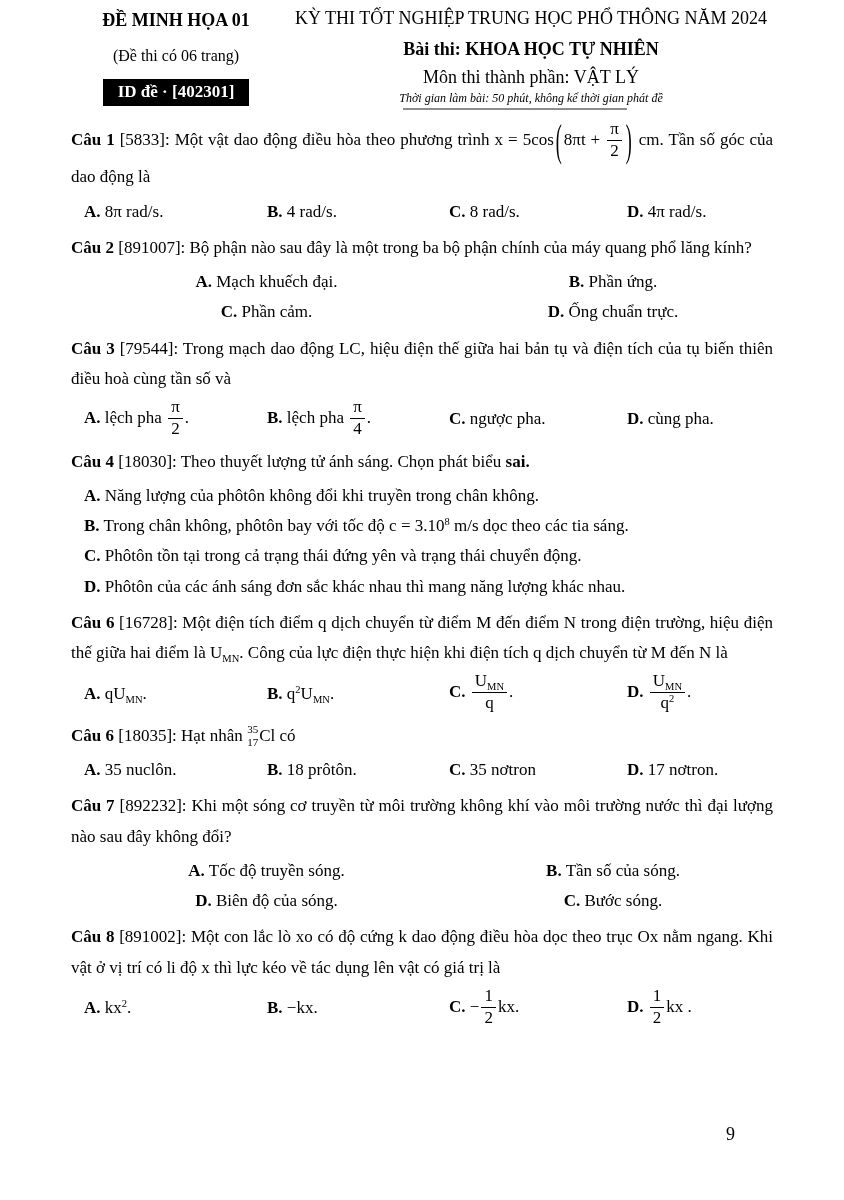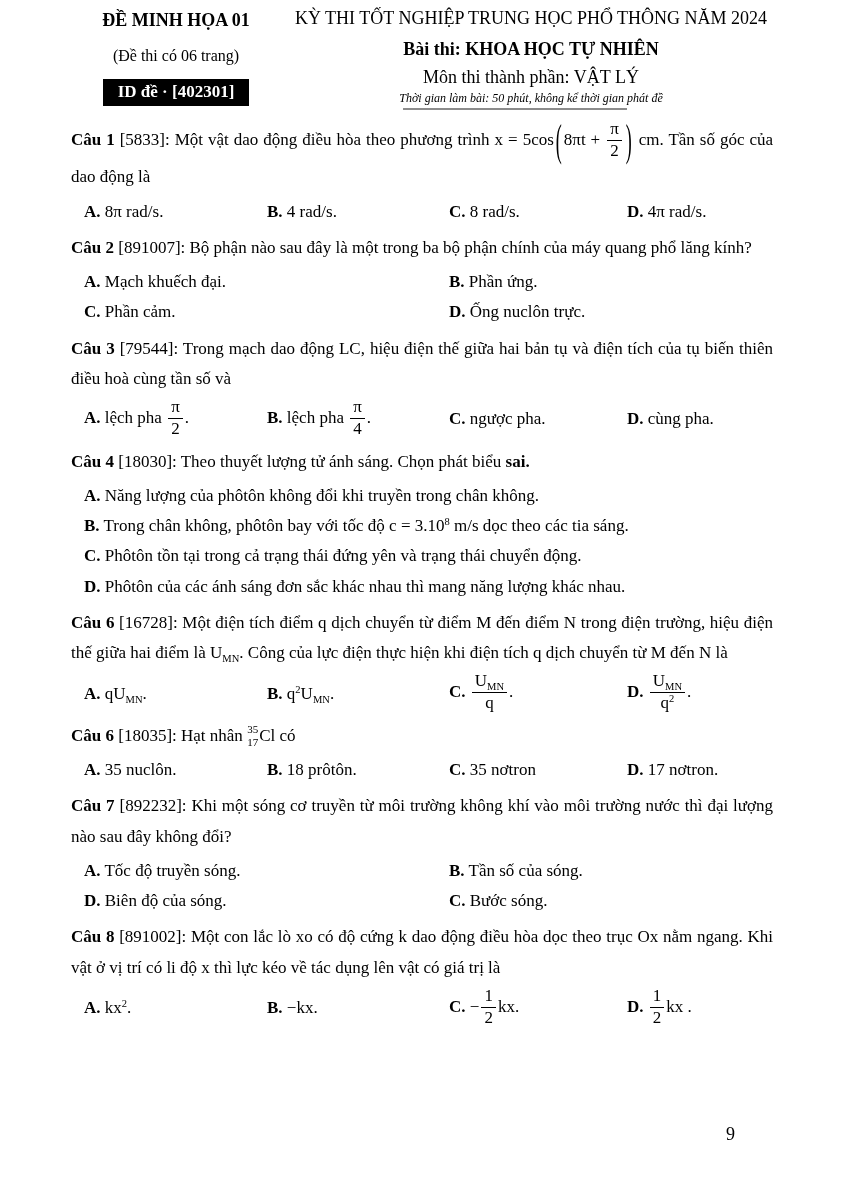--- a/index.html
+++ b/index.html
@@ -27,21 +27,21 @@
   .duration-underline { width: 224px; height: 2px; background: #8c8c8c; margin: 2px 0 0 118px; }
 
   
   .question { margin-top: 6px; }
   .q-text { margin: 4px; text-align: justify; }
   .q-no { font-weight: bold; }
   .opt b { font-weight: bold; }
 
   .opts { padding-left: 17px; }
   .opts-4 { display: grid; grid-template-columns: 183px 182px 178px 1fr; align-items: center; }
-  .opts-2 { display: grid; grid-template-columns: 365px 1fr; }
+  .opts-2 { display: grid; grid-template-columns: 365px 1fr; text-align: center; }
   .opts-1 .opt { display: block; }
 
   
   .frac { display: inline-flex; flex-direction: column; vertical-align: middle;
           text-align: center; line-height: 1.22; margin: 0 2px; position: relative; top: -1px; }
   .frac .fnum { display: block; border-bottom: 1.4px solid #000; padding: 0 3px; }
   .frac .fden { display: block; padding: 0 3px; }
 
   .bigp { display: inline-block; transform: scaleY(2.45); transform-origin: 50% 52%;
           font-size: 18px; padding: 0 2px; vertical-align: middle; }
@@ -96,21 +96,21 @@
   <div class="question">
     <p class="q-text">
       <b class="q-no">Câu 2</b>
       <span>[891007]:</span>
       <span>Bộ phận nào sau đây là một trong ba bộ phận chính của máy quang phổ lăng kính?</span>
     </p>
     <div class="opts opts-2">
       <span class="opt"><b>A.</b> <span>Mạch khuếch đại.</span></span>
       <span class="opt"><b>B.</b> <span>Phần ứng.</span></span>
       <span class="opt"><b>C.</b> <span>Phần cảm.</span></span>
-      <span class="opt"><b>D.</b> <span>Ống nuclôn trực.</span></span>
+      <span class="opt"><b>D.</b> <span>Ống chuẩn trực.</span></span>
     </div>
   </div>
 
   <div class="question">
     <p class="q-text">
       <b class="q-no">Câu 3</b>
       <span>[79544]:</span>
       <span>Trong mạch dao động LC, hiệu điện thế giữa hai bản tụ và điện tích của tụ biến thiên điều hoà cùng tần số và</span>
     </p>
     <div class="opts opts-4">

